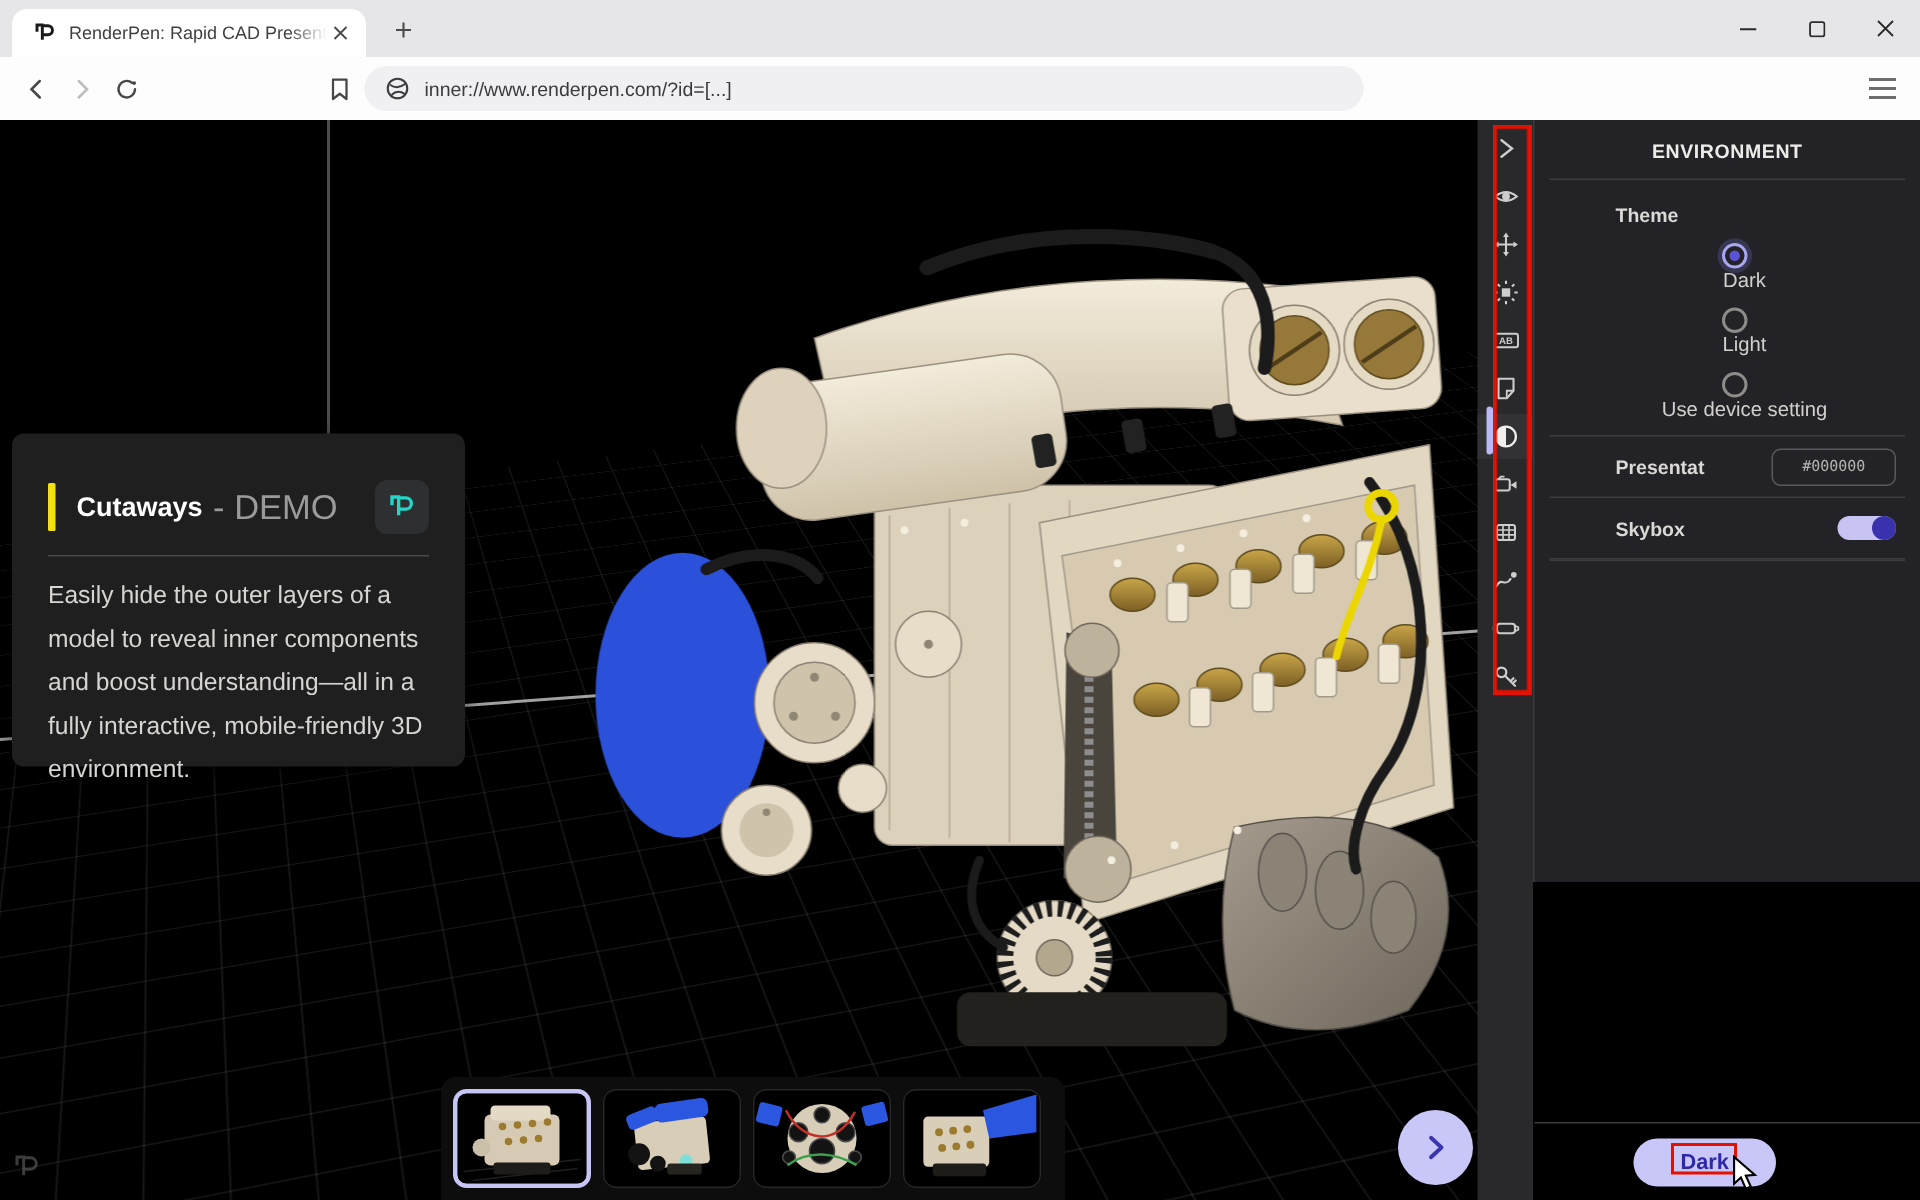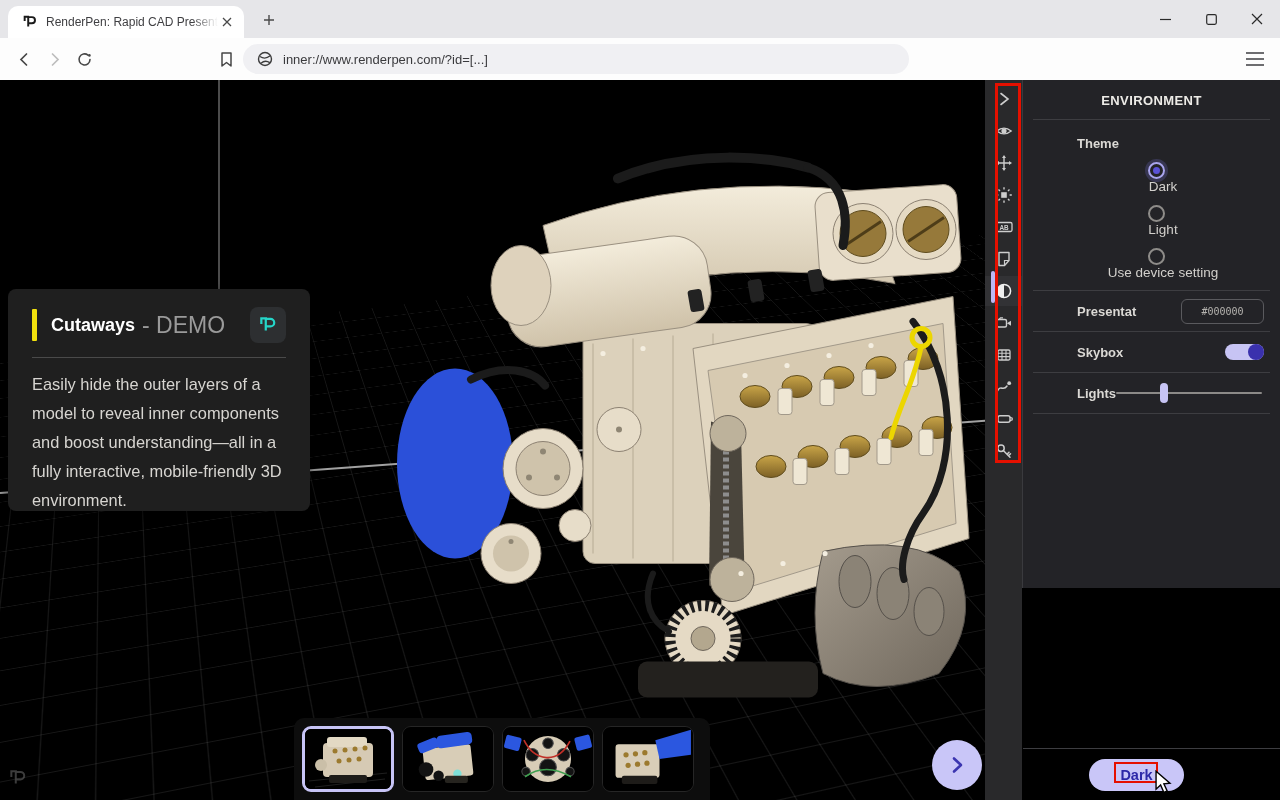--- a/index.html
+++ b/index.html
@@ -39,21 +39,21 @@
   .axis-h { position:absolute; left:0; top:412px; width:1000px; height:2px; background:rgba(215,215,215,.75);
             transform:rotate(-4.2deg); transform-origin:left center; }
   .axis-v { position:absolute; left:218px; top:0; width:2px; height:410px; background:rgba(190,190,190,.4); }
 
   .engine { position:absolute; left:393px; top:52px; width:578px; height:575px; }
 
   .watermark { position:absolute; left:8px; top:688px; opacity:.55; }
 
   
   .card { position:absolute; left:8px; top:209px; width:302px; height:222px; background:#1f1f1f;
-          border-radius:8px; box-shadow:0 4px 14px rgba(0,0,0,.55); padding:18px 24px; }
+          border-radius:8px; box-shadow:0 4px 14px rgba(0,0,0,.55); padding:31px 24px; }
   .card-head { display:flex; align-items:center; }
   .card-accent { width:5px; height:32px; background:#f2e10e; margin-right:14px; border-radius:1px; }
   .card-title { font-size:18px; font-weight:bold; color:#fff; }
   .card-suffix { font-size:23px; color:#9a9a9a; margin-left:7px; }
   .card-logo { margin-left:auto; width:36px; height:36px; background:#2d2f31; border-radius:8px;
                display:flex; align-items:center; justify-content:center; }
   .card-div { height:1px; background:#4a4a4a; margin:14px 0 12px 0; }
   .card-body { font-size:16.4px; line-height:29px; color:#d7d5d1; }
 
   
@@ -514,26 +514,20 @@
 
     <div class="pdiv"></div>
     <div class="prow">
       <span class="section-label">Skybox</span>
       <span class="toggle on" id="skybox-toggle">
           <span class="toggle-knob"></span>
         </span>
     </div>
 
     <div class="pdiv"></div>
-    <div class="prow">
-      <span class="section-label">Lights</span>
-      <span class="slider-track">
-          <span class="slider-thumb" id="lights-thumb" style="left: calc(33% - 4px);"></span>
-        </span>
-    </div>
     <div class="pdiv"></div>
 
     <div class="save-div"></div>
     <button class="save-btn">Dark</button>
   </div>
 
   <div class="anno anno-rail"></div>
   <div class="anno anno-save"></div>
 
   <svg class="cursor" width="22" height="24" viewBox="0 0 13 19">

